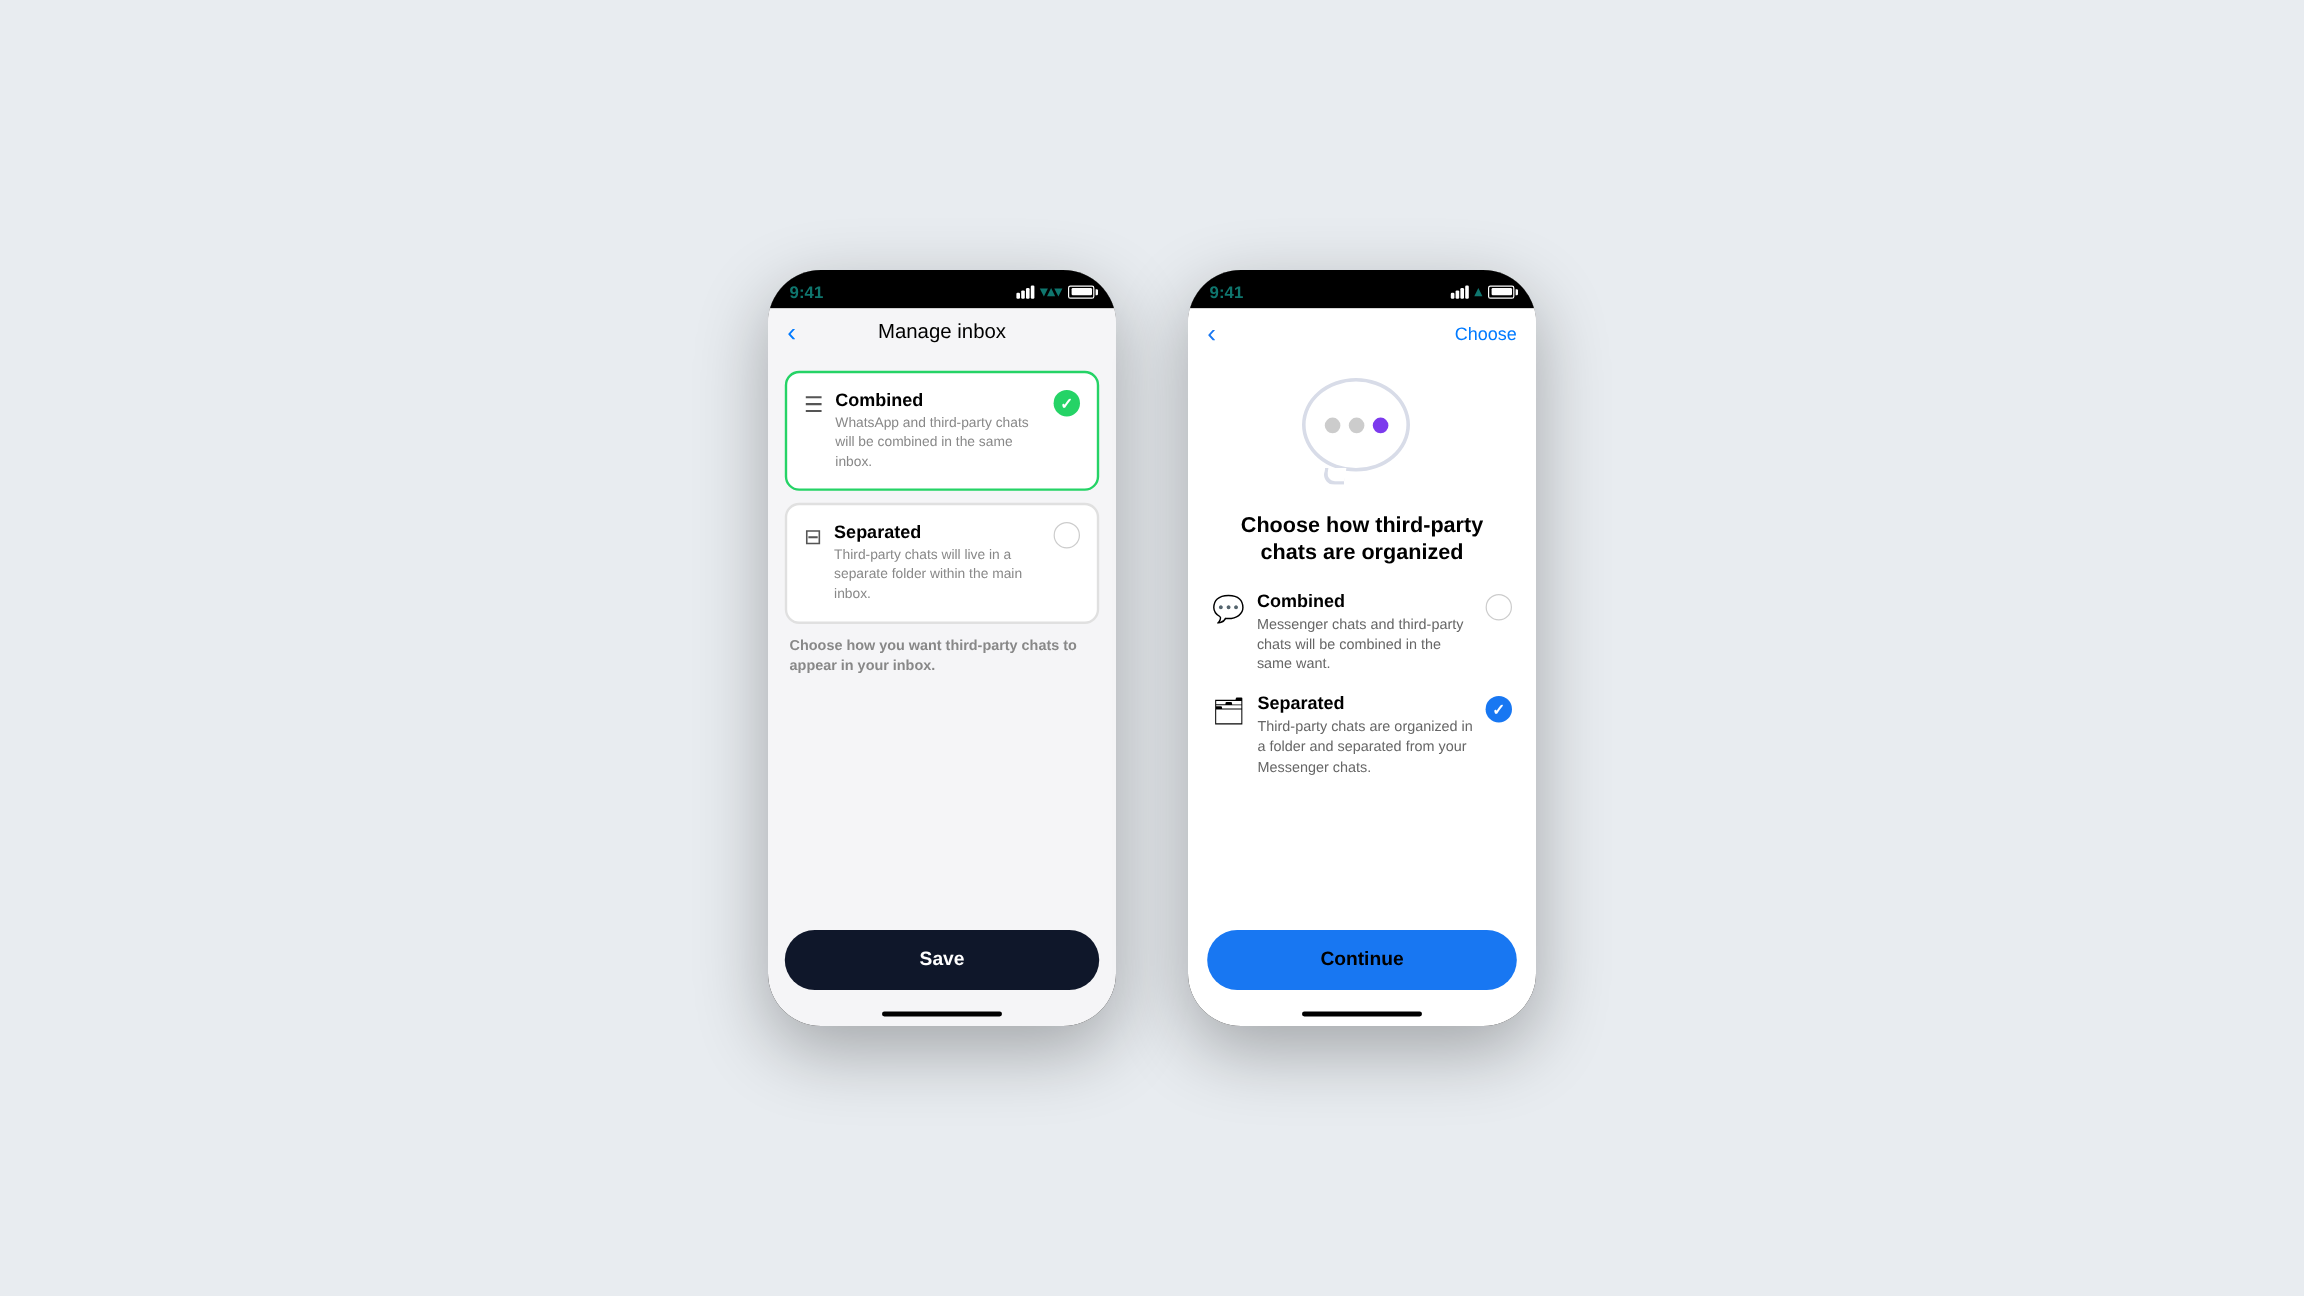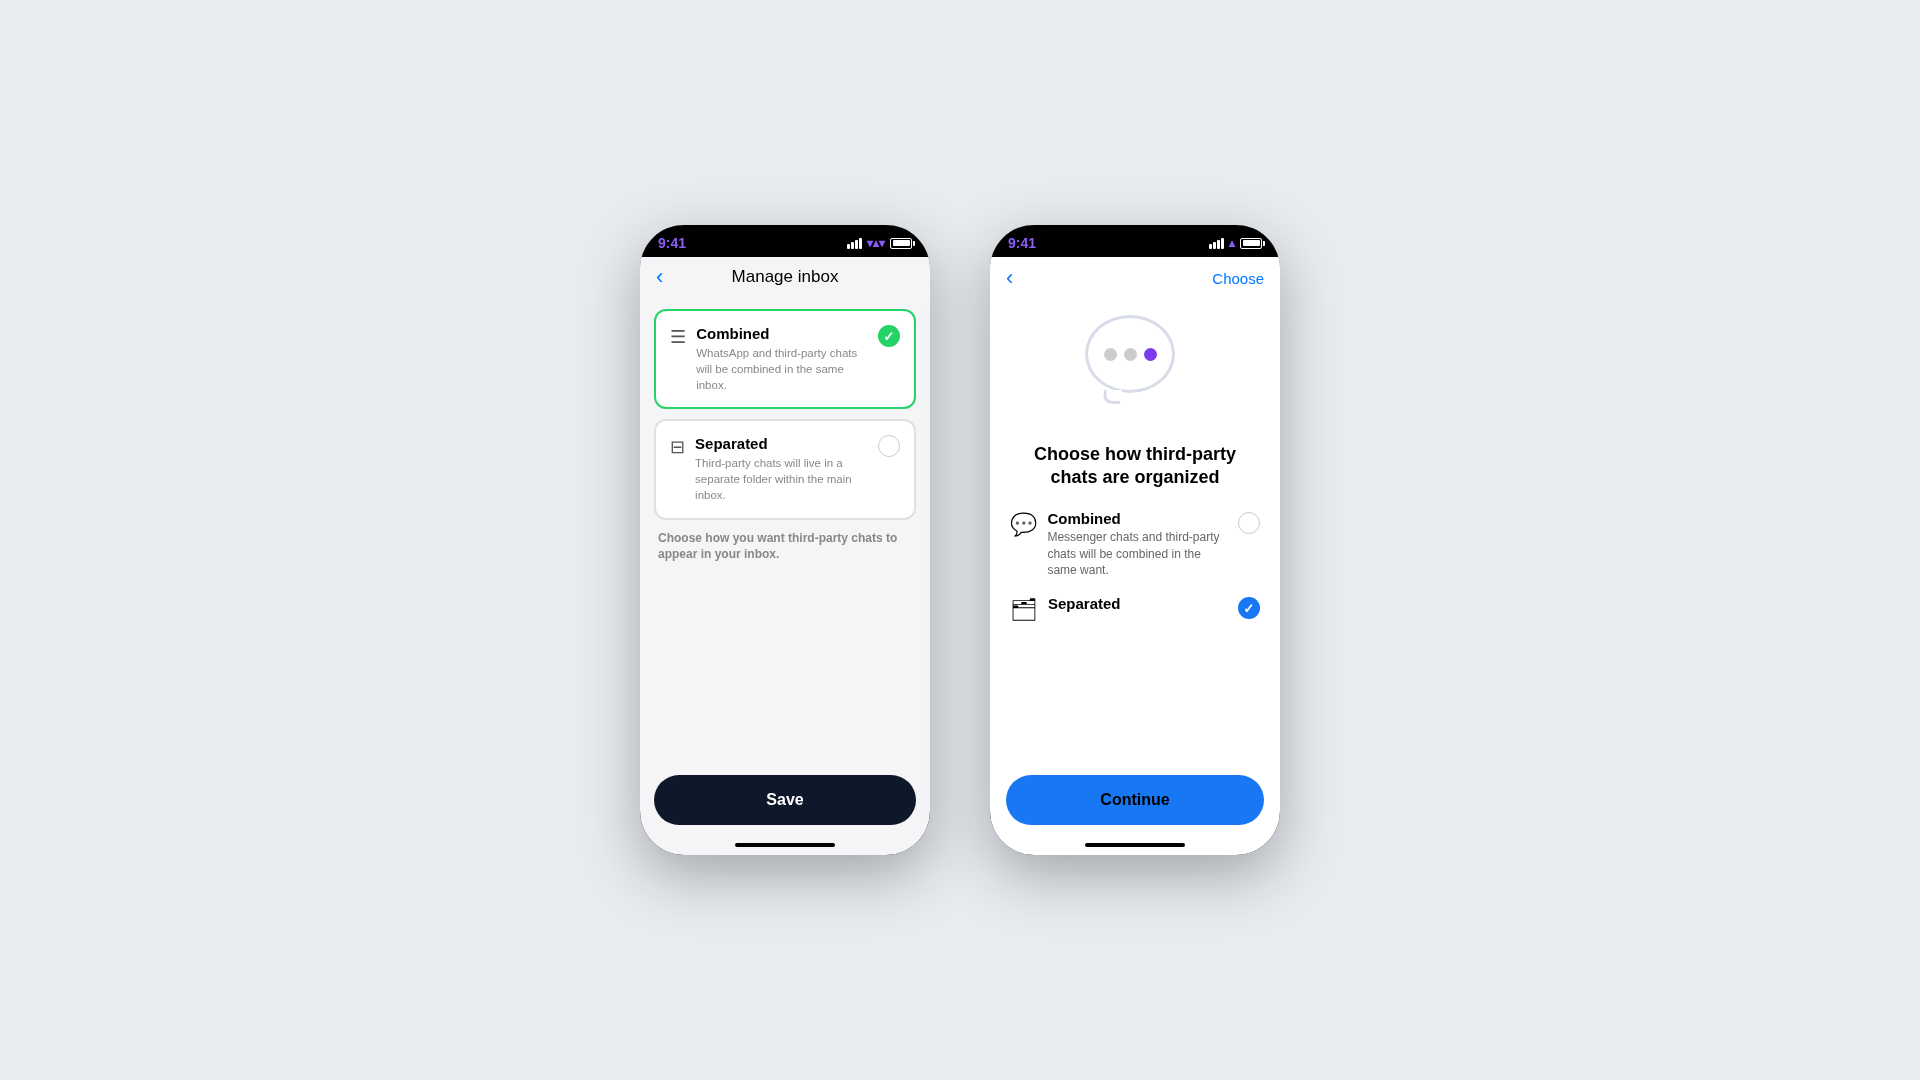--- a/index.html
+++ b/index.html
@@ -32,21 +32,21 @@
       height: 630px;
     }
     .phone-right {
       width: 290px;
       height: 630px;
     }
 
     
     .status-bar {
       background: #000;
-      color: #8b5cf6;
+      color: #0f766e;
       display: flex;
       justify-content: space-between;
       align-items: center;
       padding: 10px 18px 6px;
       font-size: 13px;
       font-weight: 600;
     }
     .status-bar .time { font-size: 14px; font-weight: 700; }
     .status-icons { display: flex; align-items: center; gap: 5px; }
     .signal-bars { display: flex; align-items: flex-end; gap: 1px; }
@@ -228,21 +228,20 @@
       flex: 1;
     }
 
     .modal-title {
       font-size: 18px;
       font-weight: 700;
       color: #000;
       text-align: center;
       line-height: 1.3;
       margin-bottom: 20px;
-      margin-top: 17px;
     }
 
     .right-option-row {
       display: flex;
       align-items: flex-start;
       gap: 10px;
       width: 100%;
       margin-bottom: 16px;
     }
     .right-option-text { flex: 1; }
@@ -416,20 +415,21 @@
             <div class="right-option-title">Combined</div>
             <div class="right-option-desc">Messenger chats and third-party chats will be combined in the same want.</div>
           </div>
           <div class="radio-unchecked"></div>
         </div>
 
         <div class="right-option-row">
           <div style="font-size:22px;flex-shrink:0;margin-top:2px;">🗂</div>
           <div class="right-option-text">
             <div class="right-option-title">Separated</div>
+            <div class="right-option-desc">Third-party chats are organized in a folder and separated from your Messenger chats.</div>
           </div>
           <div class="radio-checked"></div>
         </div>
 
       </div>
 
       <button class="continue-btn">Continue</button>
       <div class="home-indicator"></div>
     </div>
   </div>

